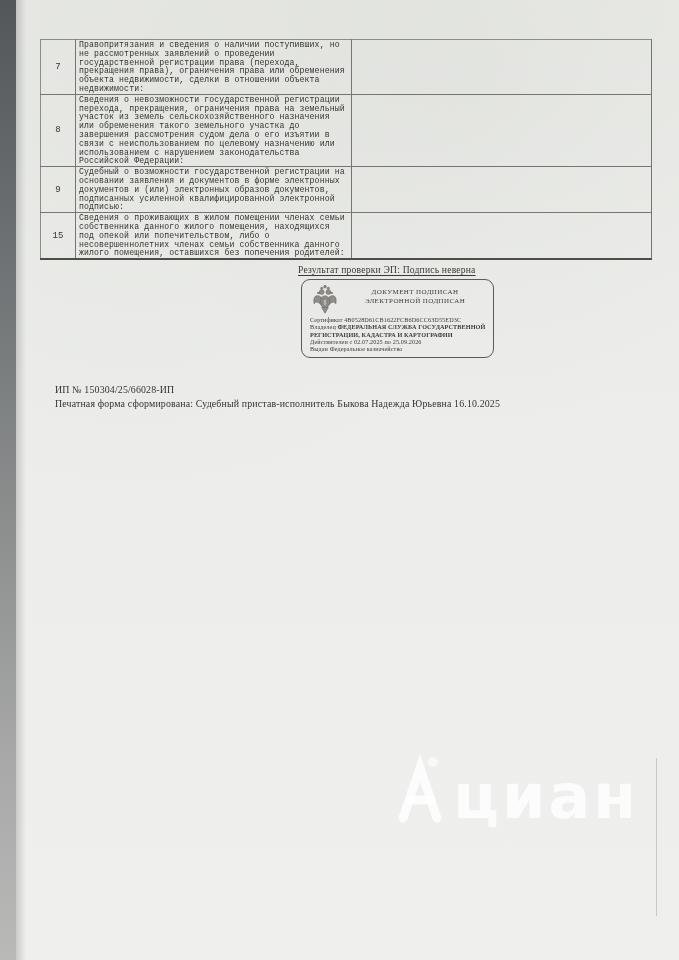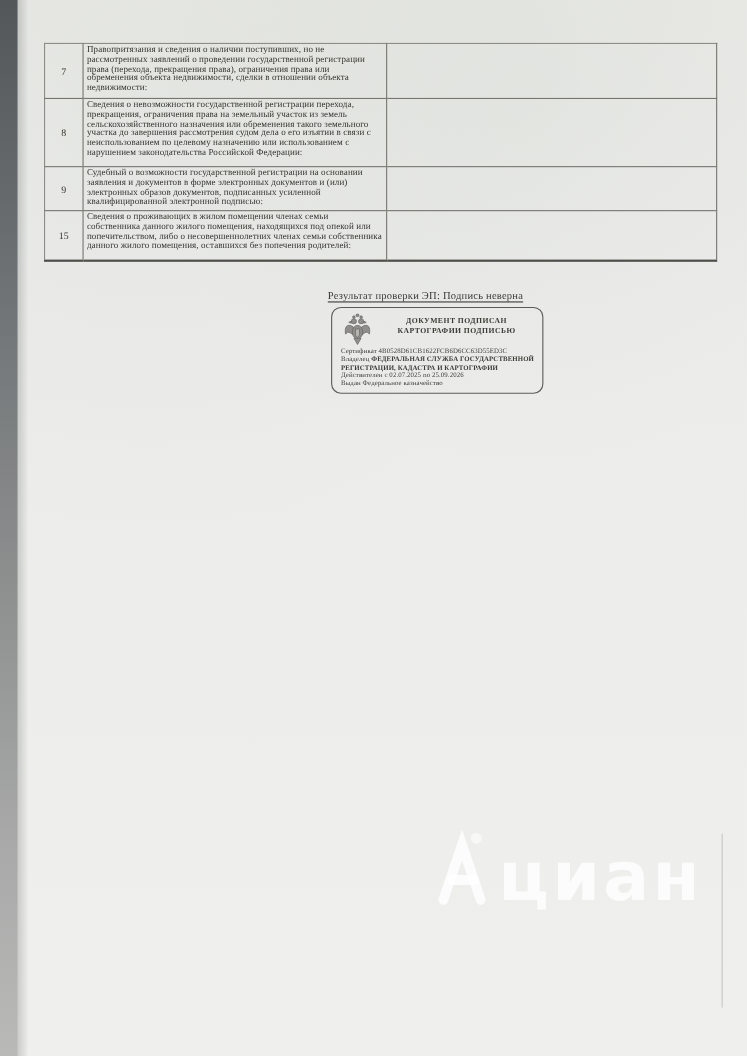--- a/index.html
+++ b/index.html
@@ -34,20 +34,21 @@
     position:absolute;left:40px;top:39px;width:611px;
     border-collapse:collapse;
     table-layout:fixed;
     color:#35342f;
   }
   .doc-table td{
     border:1px solid #76756f;
     vertical-align:top;
     padding:0;
     overflow:hidden;
+    font-family:Liberation Mono, monospace;
   }
   .doc-table tr td{border-left-color:#8d8c86;}
   .doc-table tr:first-child td{border-top-color:#8d8c86;}
   .doc-table tr:last-child td{border-bottom:2px solid #4e4d48;}
   .col-num{width:35px;}
   .col-text{width:276px;}
   .col-val{width:300px;}
   .cell-num{
     text-align:center;
     font-size:9px;
@@ -81,21 +82,21 @@
   }
   .stamp-header{
     position:absolute;left:0;top:4px;width:100%;height:30px;
   }
   .stamp-emblem{
     position:absolute;left:9px;top:1px;width:28px;height:30px;
   }
   .stamp-titles{
     position:absolute;left:42px;top:4px;width:142px;
     text-align:center;
-    font-weight:bold;
+    font-weight:normal;
     font-size:7px;line-height:8.6px;
     letter-spacing:0.4px;
   }
   .stamp-details{
     position:absolute;left:8px;top:36px;width:180px;
     font-size:6.2px;line-height:7.3px;
     letter-spacing:0.1px;
   }
   .stamp-details .bold{font-weight:bold;}
   
@@ -180,31 +181,35 @@
 
           <circle cx="21" cy="7" r="2.4"></circle>
           <circle cx="35" cy="7" r="2.4"></circle>
           <circle cx="28" cy="3.5" r="2.8"></circle>
 
           <path d="M24 30 L32 30 L32 40 C32 44 28 46 28 46 C28 46 24 44 24 40 Z" fill="#b5b4b0"></path>
         </g>
       </svg>
       <div class="stamp-titles">
         <div>ДОКУМЕНТ ПОДПИСАН</div>
-        <div>КАРТОГРАФИИ ПОДПИСЬЮ</div>
+        <div>ЭЛЕКТРОННОЙ ПОДПИСАН</div>
       </div>
     </div>
     <div class="stamp-details">
       <div><span>Сертификат</span>&nbsp;<span>4B0528D61CB1622FCB6D6CC63D55ED3C</span></div>
       <div><span>Владелец</span>&nbsp;<span class="bold">ФЕДЕРАЛЬНАЯ СЛУЖБА ГОСУДАРСТВЕННОЙ РЕГИСТРАЦИИ, КАДАСТРА И КАРТОГРАФИИ</span></div>
       <div>Действителен с 02.07.2025 по 25.09.2026</div>
       <div>Выдан Федеральное казначейство</div>
     </div>
   </div>
 
+  <div class="footer-block">
+    <div>ИП № 150304/25/66028-ИП</div>
+    <div>Печатная форма сформирована: Судебный пристав-исполнитель Быкова Надежда Юрьевна 16.10.2025</div>
+  </div>
 
   <div class="watermark">
     <svg class="watermark-icon" width="54" height="72" viewBox="0 0 54 72" xmlns="http://www.w3.org/2000/svg">
       <g fill="none" stroke="rgba(255,255,255,0.82)" stroke-width="9" stroke-linecap="round">
         <path d="M10 64 L27 14 L44 64"></path>
         <path d="M18 46 L38 46"></path>
       </g>
       <circle cx="40" cy="8" r="5" fill="rgba(255,255,255,0.6)"></circle>
     </svg>
     <span class="watermark-text">циан</span>

